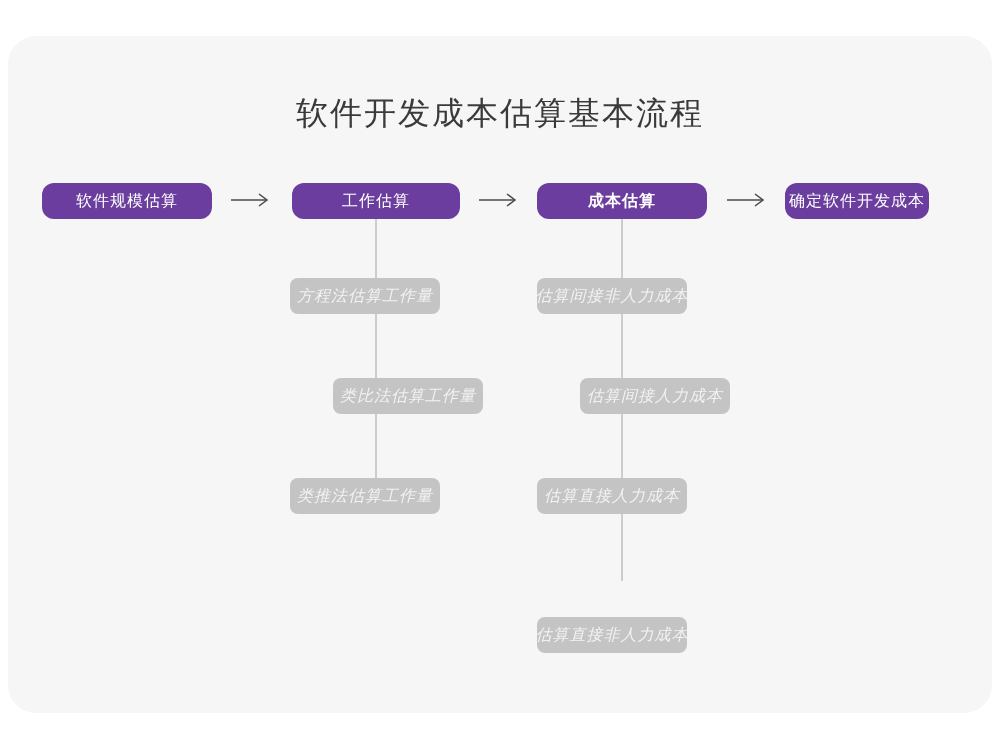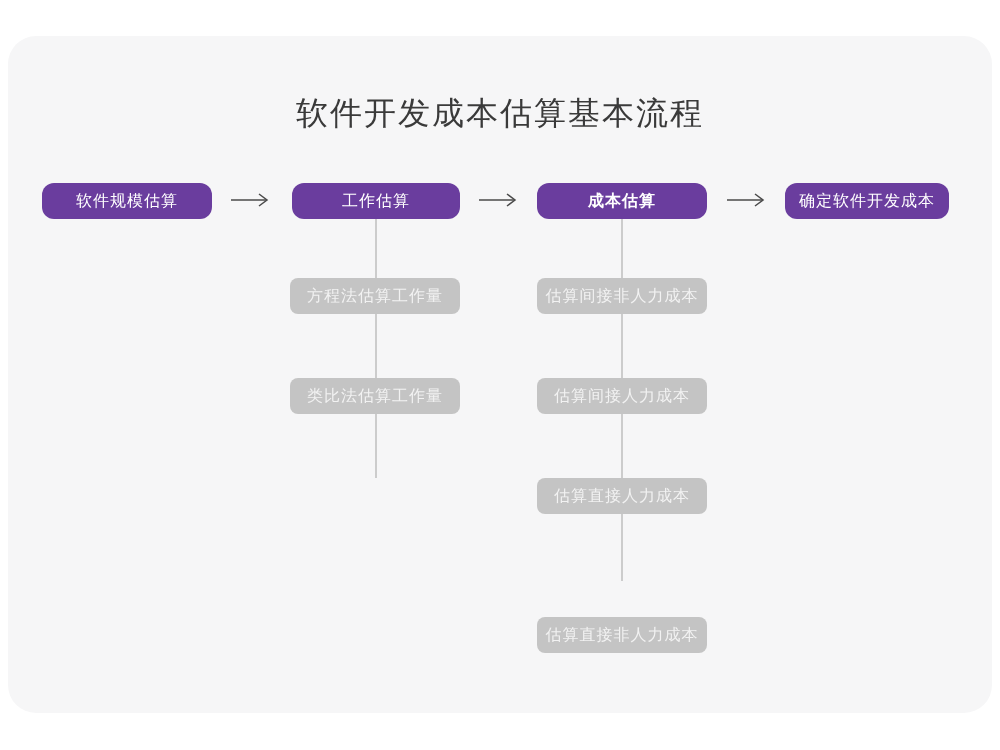--- a/index.html
+++ b/index.html
@@ -17,33 +17,33 @@
   html,body{width:1000px;height:750px;background:var(--page-bg);
     font-family:"Liberation Sans","DejaVu Sans",sans-serif;overflow:hidden;}
   .stage{position:relative;width:1000px;height:750px;}
   .card{position:absolute;left:8px;top:36px;width:984px;height:677px;
     background:var(--card-bg);border-radius:28px;}
   .title{position:absolute;left:0;top:92px;width:100%;text-align:center;
     font-size:32px;letter-spacing:2px;color:var(--title-color);font-weight:500;}
   .node{position:absolute;height:36px;display:flex;align-items:center;justify-content:center;
     font-size:16px;letter-spacing:1px;white-space:nowrap;}
   .node.main{background:var(--purple);color:var(--node-text);border-radius:12px;top:183px;}
-  .node.sub{background:var(--gray-box);color:var(--gray-node-text);border-radius:8px;width:170px;}
+  .node.sub{background:var(--gray-box);color:var(--gray-node-text);border-radius:8px;width:150px;font-style:italic;}
   .arrow{position:absolute;top:192px;width:40px;height:16px;}
   .arrow svg{display:block;}
   .connector{position:absolute;width:2px;background:var(--connector);}
   
   .n-scale{left:42px;width:170px;}
   .n-work{left:292px;width:168px;}
   .n-cost{left:537px;width:170px;font-weight:bold;}
-  .n-final{left:785px;width:164px;}
+  .n-final{left:785px;width:144px;}
   .a-1{left:230px;} .a-2{left:478px;} .a-3{left:726px;}
   
   .col-work{left:290px;} .col-cost{left:537px;}
-  .r-1{top:278px;} .r-2{top:378px;} .r-3{top:478px;} .r-4{top:581px;margin-top:36px;}
+  .r-1{top:278px;} .r-2{top:378px;margin-left:43px;} .r-3{top:478px;} .r-4{top:581px;margin-top:36px;}
   .line-work{left:375px;top:219px;height:259px;}
   .line-cost{left:621px;top:219px;height:362px;}
 </style>
 </head>
 <body>
 
 <div class="stage">
   <div class="card"></div>
 
   <div class="title">软件开发成本估算基本流程</div>
@@ -75,18 +75,19 @@
     </svg>
   </div>
 
   <div class="node main n-final">确定软件开发成本</div>
 
   <div class="connector line-work"></div>
   <div class="connector line-cost"></div>
 
   <div class="node sub col-work r-1">方程法估算工作量</div>
   <div class="node sub col-work r-2">类比法估算工作量</div>
+  <div class="node sub col-work r-3">类推法估算工作量</div>
 
   <div class="node sub col-cost r-1">估算间接非人力成本</div>
   <div class="node sub col-cost r-2">估算间接人力成本</div>
   <div class="node sub col-cost r-3">估算直接人力成本</div>
   <div class="node sub col-cost r-4">估算直接非人力成本</div>
 </div>
 
 </body></html>

